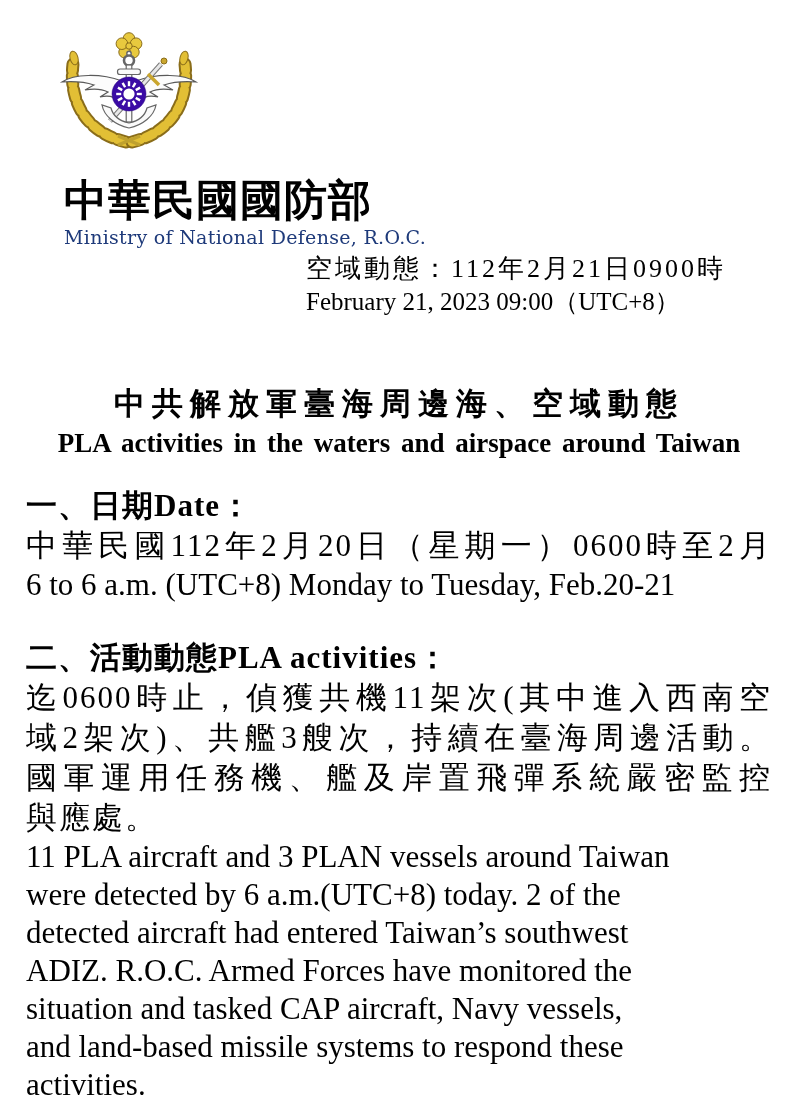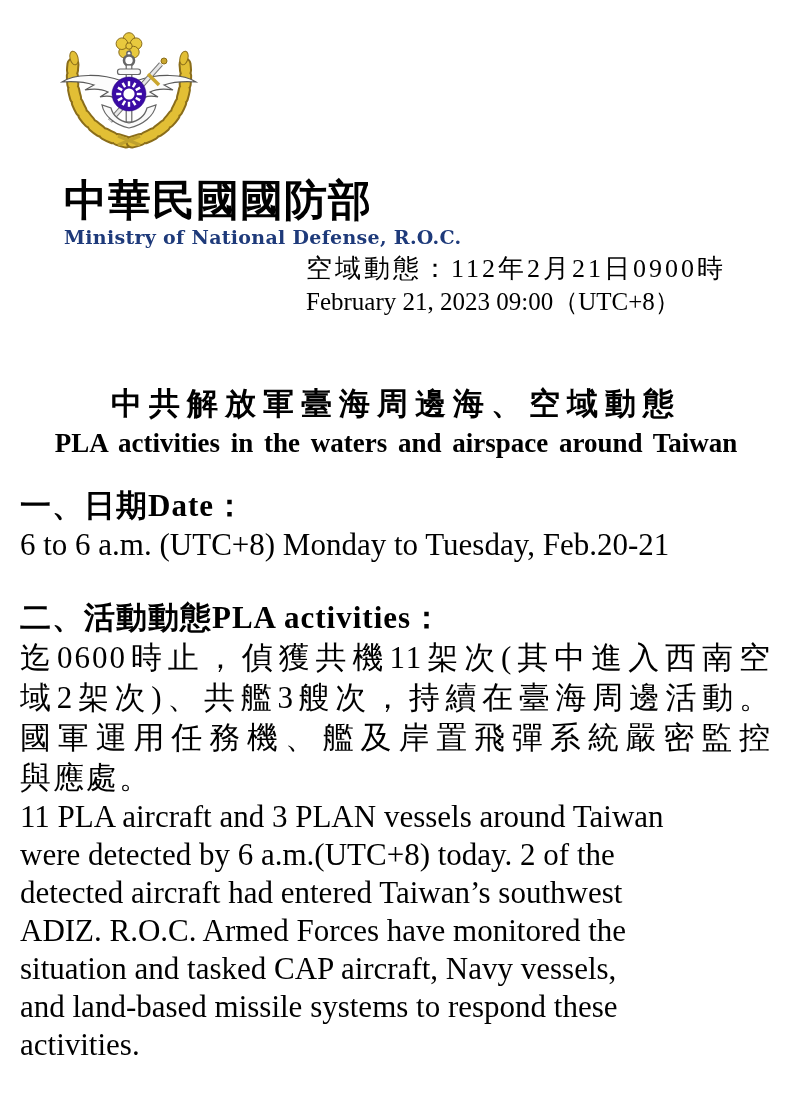--- a/index.html
+++ b/index.html
@@ -5,27 +5,27 @@
   html, body { margin:0; padding:0; }
   body {
     width:794px; height:1115px; background:#ffffff; color:#000000;
     font-family:"Liberation Serif","DejaVu Serif",serif;
     overflow:hidden; position:relative;
   }
   .header-row { display:flex; align-items:flex-start; padding:24px 0 0 58px;flex-direction:column; }
   .emblem-box { width:142px; height:126px; flex:none; }
   .org-block { margin-left:6px; padding-top:26px; }
   .org-zh { font-size:43px; font-weight:bold; line-height:1.15; letter-spacing:1px; white-space:nowrap; }
-  .org-en { font-size:19px; font-weight:bold; color:#1e3a7a; letter-spacing:0.3px; margin-top:1px; font-family:"DejaVu Serif","Liberation Serif",serif; }
+  .org-en { font-size:19px; font-weight:normal; color:#1e3a7a; letter-spacing:0.3px; margin-top:1px; font-family:"DejaVu Serif","Liberation Serif",serif; }
   .release-block { margin:4px 0 0 306px; }
   .release-zh { font-size:26px; line-height:33px; letter-spacing:3px; }
   .release-en { font-size:25px; line-height:33px; }
   .title-zh { margin-top:66px; text-align:center; font-size:31px; font-weight:bold; letter-spacing:7px; line-height:40px; }
   .title-en { text-align:center; font-size:27px; font-weight:bold; margin-top:3px; word-spacing:4px; line-height:33px; }
-  main { padding:0 22px 0 20px; }
+  main { padding:0 22px 0 26px; }
   .sec-heading { font-size:31px; font-weight:bold; line-height:40px; letter-spacing:1px; }
   .sec-date .sec-heading { margin-top:26px; }
   .sec-act .sec-heading { margin-top:34px; }
   .zh-line { font-size:31px; line-height:40px; letter-spacing:2px; white-space:nowrap; }
   .jl { text-align:justify; text-align-last:justify; white-space:normal; }
   .en-line { font-size:31px; line-height:38px; white-space:nowrap; }
 </style>
 </head>
 <body>
 
@@ -105,20 +105,21 @@
     <div class="release-zh">空域動態：112年2月21日0900時</div>
     <div class="release-en">February 21, 2023 09:00（UTC+8）</div>
   </div>
 
   <main>
     <div class="title-zh">中共解放軍臺海周邊海、空域動態</div>
     <div class="title-en">PLA activities in the waters and airspace around Taiwan</div>
 
     <section class="sec-date">
       <div class="sec-heading">一、日期Date：</div>
+      <div class="zh-line jl">中華民國112年2月20日（星期一）0600時至2月</div>
       <div class="en-line">6 to 6 a.m. (UTC+8) Monday to Tuesday, Feb.20-21</div>
     </section>
 
     <section class="sec-act">
       <div class="sec-heading">二、活動動態PLA activities：</div>
       <div class="zh-line jl">迄0600時止，偵獲共機11架次(其中進入西南空</div>
       <div class="zh-line jl">域2架次)、共艦3艘次，持續在臺海周邊活動。</div>
       <div class="zh-line jl">國軍運用任務機、艦及岸置飛彈系統嚴密監控</div>
       <div class="zh-line">與應處。</div>
       <div class="en-line">11 PLA aircraft and 3 PLAN vessels around Taiwan</div>

